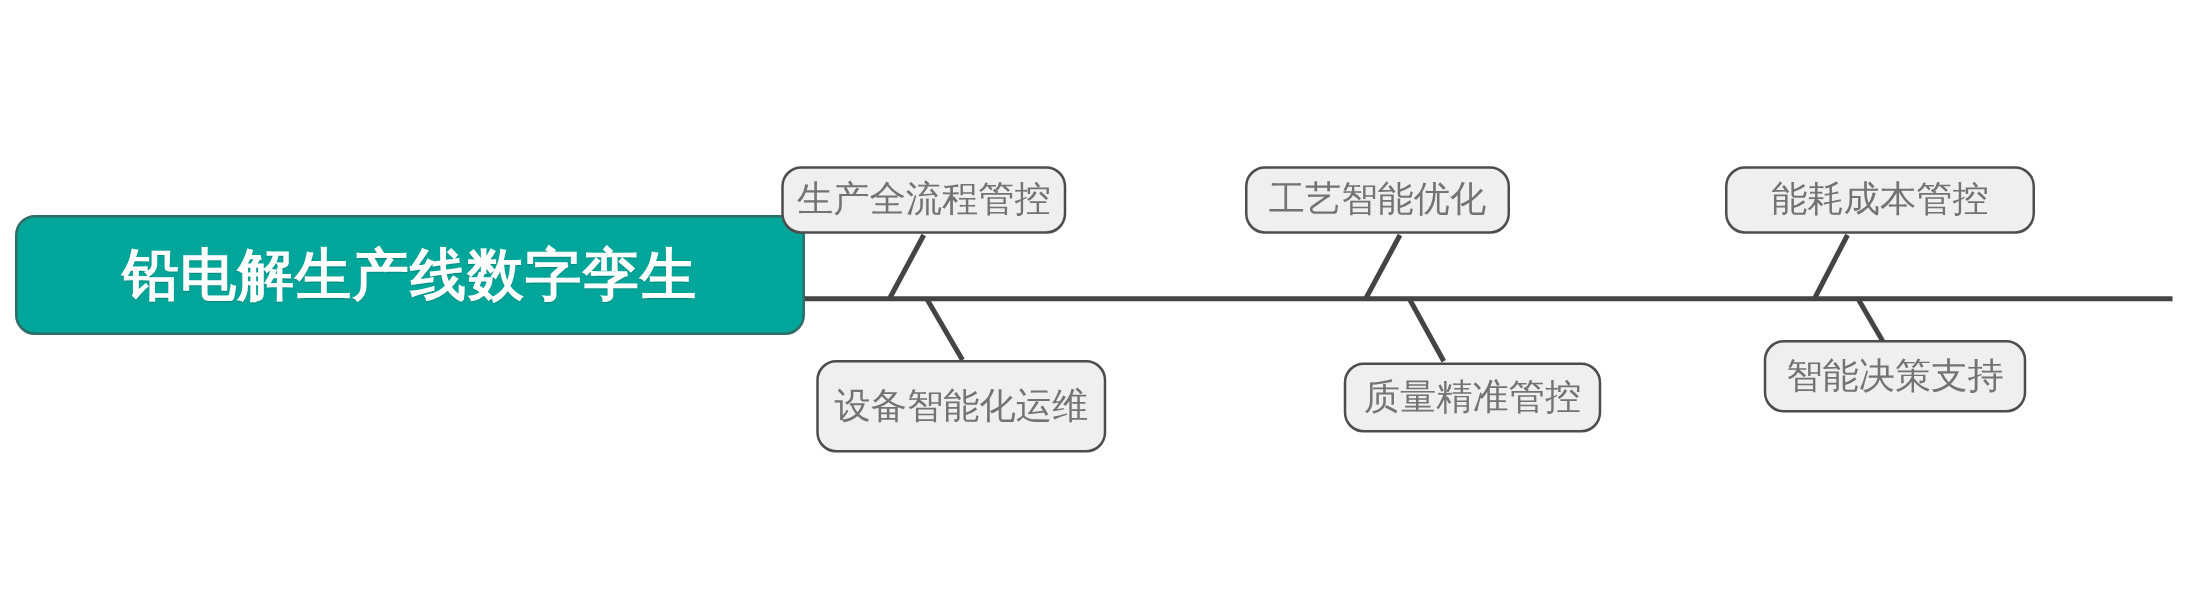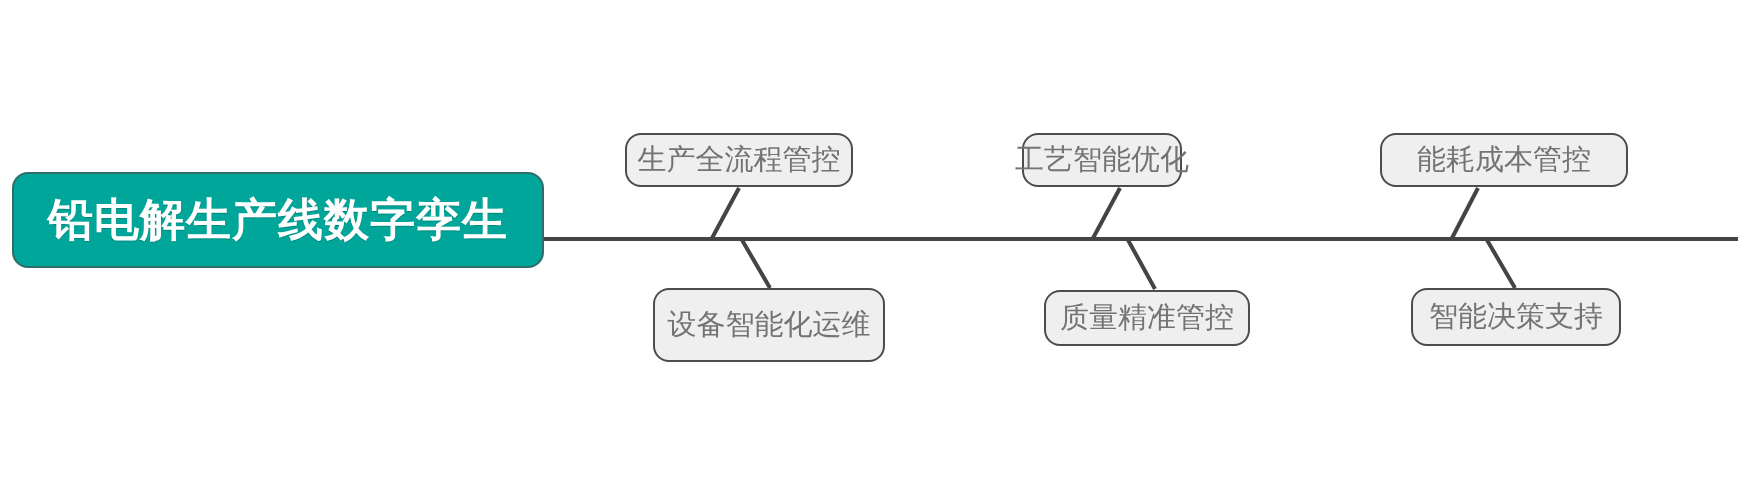--- a/index.html
+++ b/index.html
@@ -29,45 +29,45 @@
     position: absolute;
     box-sizing: border-box;
     display: flex;
     align-items: center;
     justify-content: center;
     white-space: nowrap;
   }
   .root-node {
     left: 12px;
     top: 172px;
-    width: 532px;
+    width: 632px;
     height: 96px;
     background: #00a699;
     border: 2px solid #2e6d68;
     border-radius: 16px;
     color: #ffffff;
     font-size: 45px;
     font-weight: bold;
     letter-spacing: 1px;
     text-shadow: 0 1px 1px rgba(0,0,0,0.18);
   }
   .branch-node {
     background: #efefef;
     border: 2px solid #4d4d4d;
     border-radius: 16px;
     color: #737373;
     font-size: 29px;
     font-weight: normal;
   }
   .b-top-1 { left: 625px;  top: 133px; width: 228px; height: 54px; }
   .b-bot-1 { left: 653px;  top: 288px; width: 232px; height: 74px; }
-  .b-top-2 { left: 1022px; top: 133px; width: 160px; height: 54px; }
-  .b-bot-2 { left: 1044px; top: 290px; width: 206px; height: 56px; }
+  .b-top-2 { left: 996px; top: 133px; width: 212px; height: 54px; }
+  .b-bot-2 { left: 1075px; top: 290px; width: 206px; height: 56px; }
   .b-top-3 { left: 1380px; top: 133px; width: 248px; height: 54px; }
-  .b-bot-3 { left: 1411px; top: 288px; width: 210px; height: 58px; }
+  .b-bot-3 { left: 1411px; top: 272px; width: 210px; height: 58px; }
 </style>
 </head>
 <body>
 
 <div id="canvas">
 
   <svg id="wires" viewBox="0 0 1758 477" width="1758" height="477">
     <line x1="544" y1="239" x2="1738" y2="239" stroke="#444444" stroke-width="4"></line>
     <line x1="739" y1="188" x2="711" y2="240" stroke="#444444" stroke-width="4"></line>
     <line x1="742" y1="240" x2="770" y2="288" stroke="#444444" stroke-width="4"></line>

